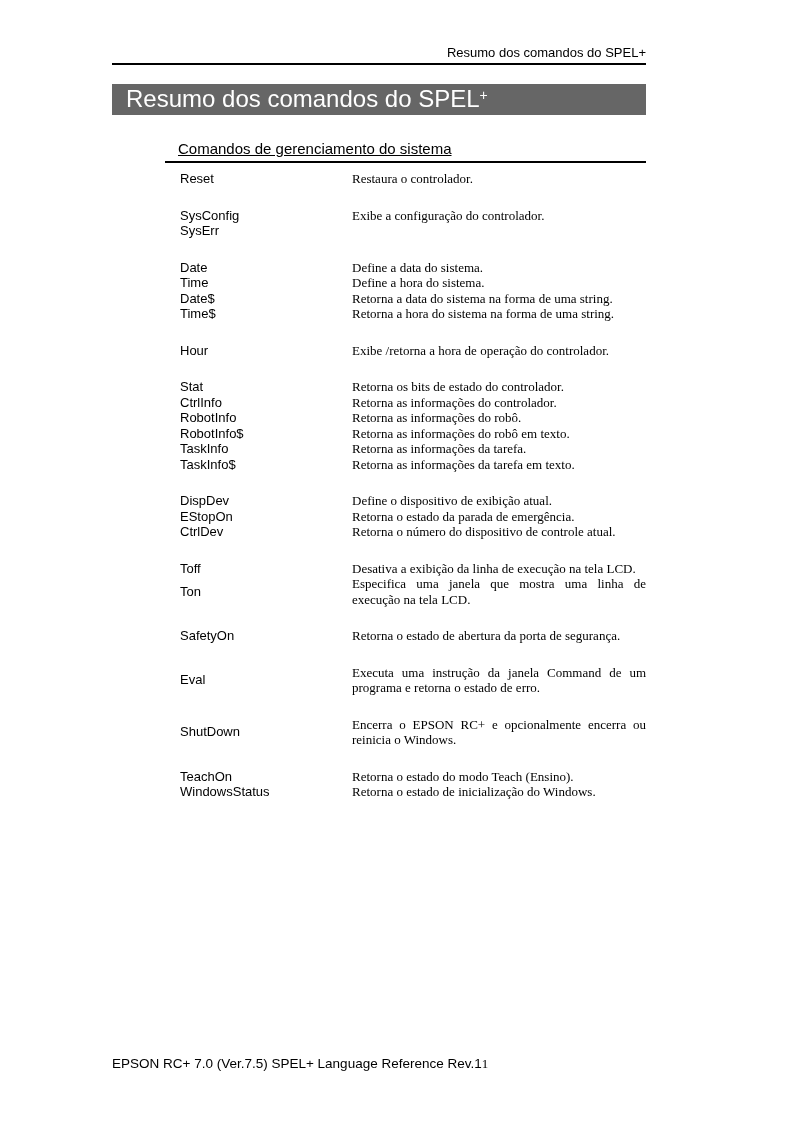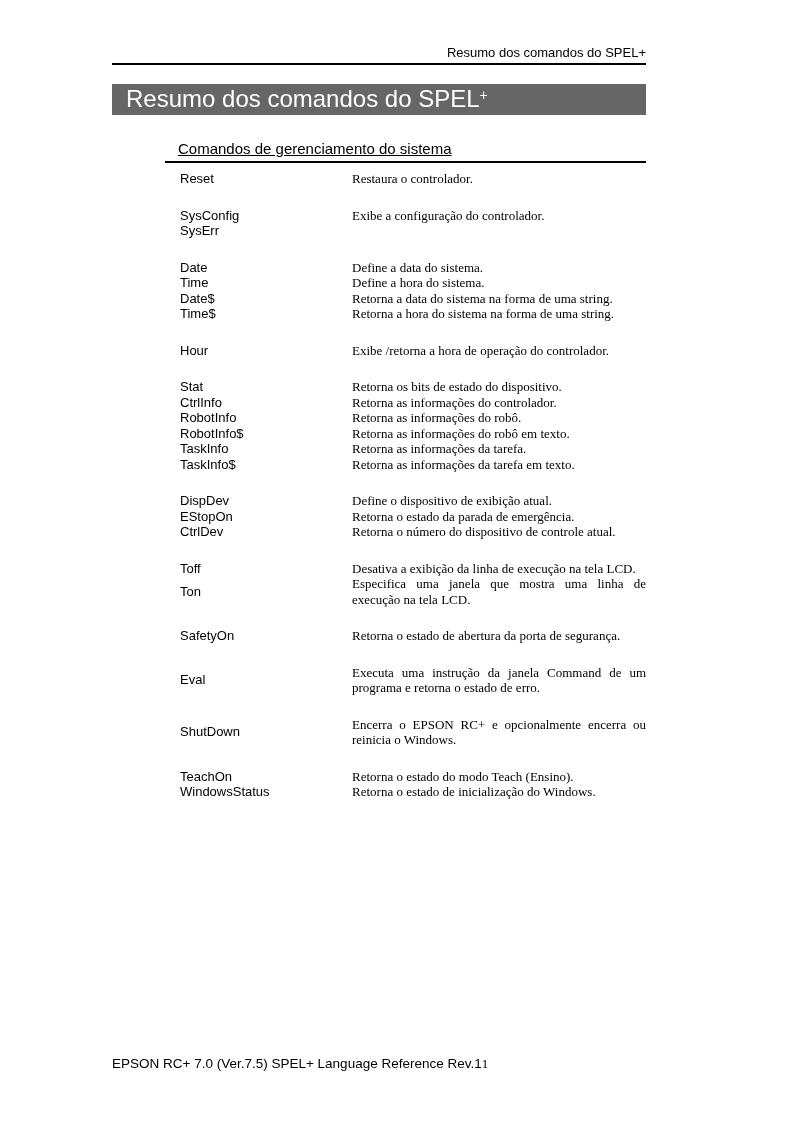--- a/index.html
+++ b/index.html
@@ -151,21 +151,21 @@
       </div>
       <div class="group">
         <div class="row">
           <span class="cmd">Hour</span>
           <span class="desc">Exibe /retorna a hora de operação do controlador.</span>
         </div>
       </div>
       <div class="group">
         <div class="row">
           <span class="cmd">Stat</span>
-          <span class="desc">Retorna os bits de estado do dispositivo.</span>
+          <span class="desc">Retorna os bits de estado do controlador.</span>
         </div>
         <div class="row">
           <span class="cmd">CtrlInfo</span>
           <span class="desc">Retorna as informações do controlador.</span>
         </div>
         <div class="row">
           <span class="cmd">RobotInfo</span>
           <span class="desc">Retorna as informações do robô.</span>
         </div>
         <div class="row">

